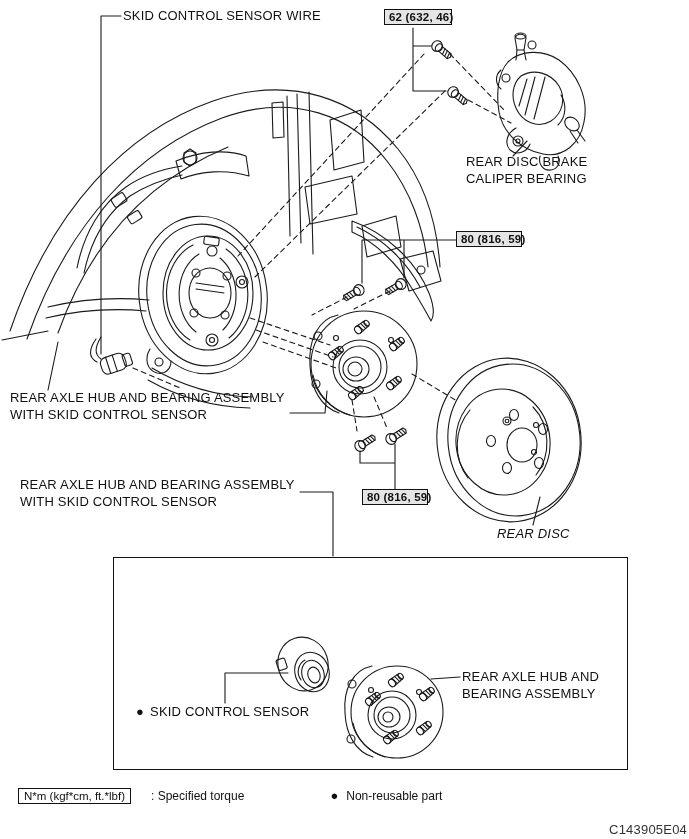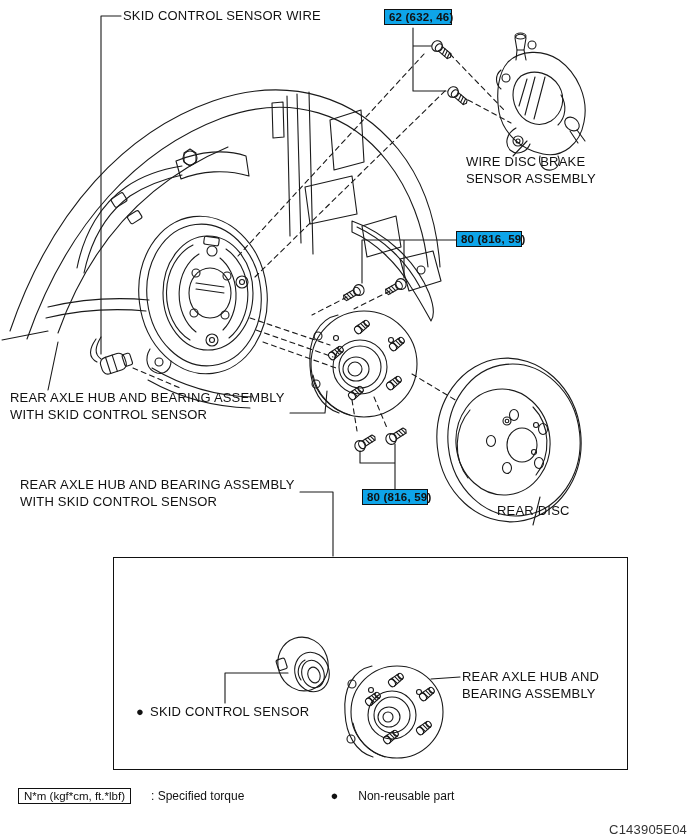--- a/index.html
+++ b/index.html
@@ -6,33 +6,33 @@
   .stage{
     position:relative;width:689px;height:839px;background:#fff;
     font-family:"Liberation Sans",sans-serif;color:#111;overflow:hidden;
   }
   .stage svg{position:absolute;left:0;top:0;}
   .lbl{
     position:absolute;font-size:13px;line-height:16.5px;letter-spacing:.2px;
     white-space:nowrap;color:#111;
   }
   .torque-box{
-    position:absolute;border:1.8px solid #111;background:#0ea5e9;
+    position:absolute;border:1.8px solid #111;background:#e5e5e5;
     font-size:11.5px;font-weight:bold;letter-spacing:.2px;
     padding:1px 4px;white-space:nowrap;text-align:center;
   }
   .group-box{
     position:absolute;left:113px;top:557px;width:513px;height:211px;
     border:1.7px solid #111;background:transparent;
   }
   .legend{position:absolute;left:18px;top:788px;display:flex;align-items:center;font-size:12px;}
   .legend .unit-box{border:1.6px solid #111;padding:1px 5px;font-size:11.5px;white-space:nowrap;}
   .legend .cap{margin-left:20px;white-space:nowrap;}
   .legend .bullet{margin-left:86px;font-size:13px;line-height:12px;}
-  .legend .nonreuse{margin-left:20px;white-space:nowrap;}
+  .legend .nonreuse{margin-left:8px;white-space:nowrap;}
   .bullet-inline{font-size:13px;margin-right:6px;}
   .fig-code{position:absolute;right:2px;top:822px;font-size:13px;color:#333;letter-spacing:.2px;}
 </style>
 </head>
 <body>
 
 <div class="stage">
 
   <svg width="689" height="839" viewBox="0 0 689 839">
     <defs>
@@ -247,39 +247,39 @@
         <use href="#stud" transform="translate(369 702) rotate(-38)"></use>
       </g>
     </g>
   </svg>
 
   <div class="lbl" style="left:123px;top:8px;">SKID CONTROL SENSOR WIRE</div>
 
   <div class="torque-box" style="left:384px;top:9px;width:58px;">62 (632, 46)</div>
 
   <div class="lbl" style="left:466px;top:154px;">
-    <div>WIRE DISC BRAKE</div>
-    <div>SENSOR ASSEMBLY</div>
+    <div>REAR DISC BRAKE</div>
+    <div>CALIPER BEARING</div>
   </div>
 
   <div class="torque-box" style="left:456px;top:231px;width:56px;">80 (816, 59)</div>
 
   <div class="lbl" style="left:10px;top:390px;">
     <div>REAR AXLE HUB AND BEARING ASSEMBLY</div>
     <div>WITH SKID CONTROL SENSOR</div>
   </div>
 
   <div class="lbl" style="left:20px;top:477px;">
     <div>REAR AXLE HUB AND BEARING ASSEMBLY</div>
     <div>WITH SKID CONTROL SENSOR</div>
   </div>
 
   <div class="torque-box" style="left:362px;top:489px;width:56px;">80 (816, 59)</div>
 
-  <div class="lbl" style="left:497px;top:503px;">REAR DISC</div>
+  <div class="lbl" style="left:497px;top:526px;font-style:italic;">REAR DISC</div>
 
   <div class="group-box"></div>
 
   <div class="lbl" style="left:462px;top:669px;">
     <div>REAR AXLE HUB AND</div>
     <div>BEARING ASSEMBLY</div>
   </div>
 
   <div class="lbl" style="left:136px;top:704px;">
     <span class="bullet-inline">●</span><span>SKID CONTROL SENSOR</span>

